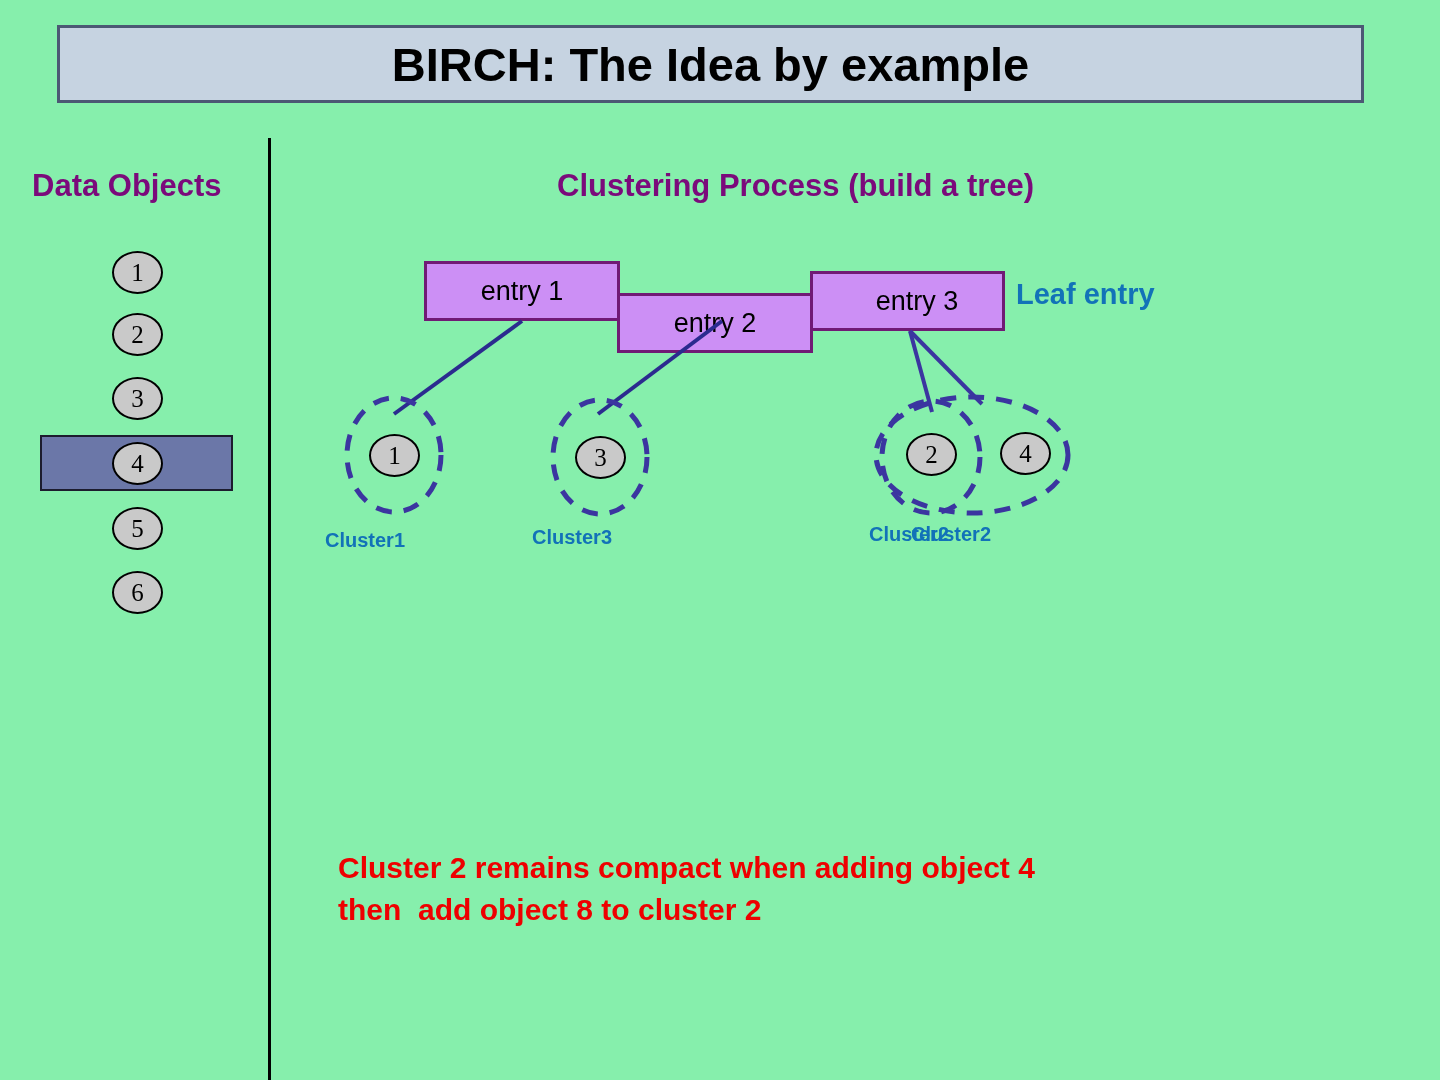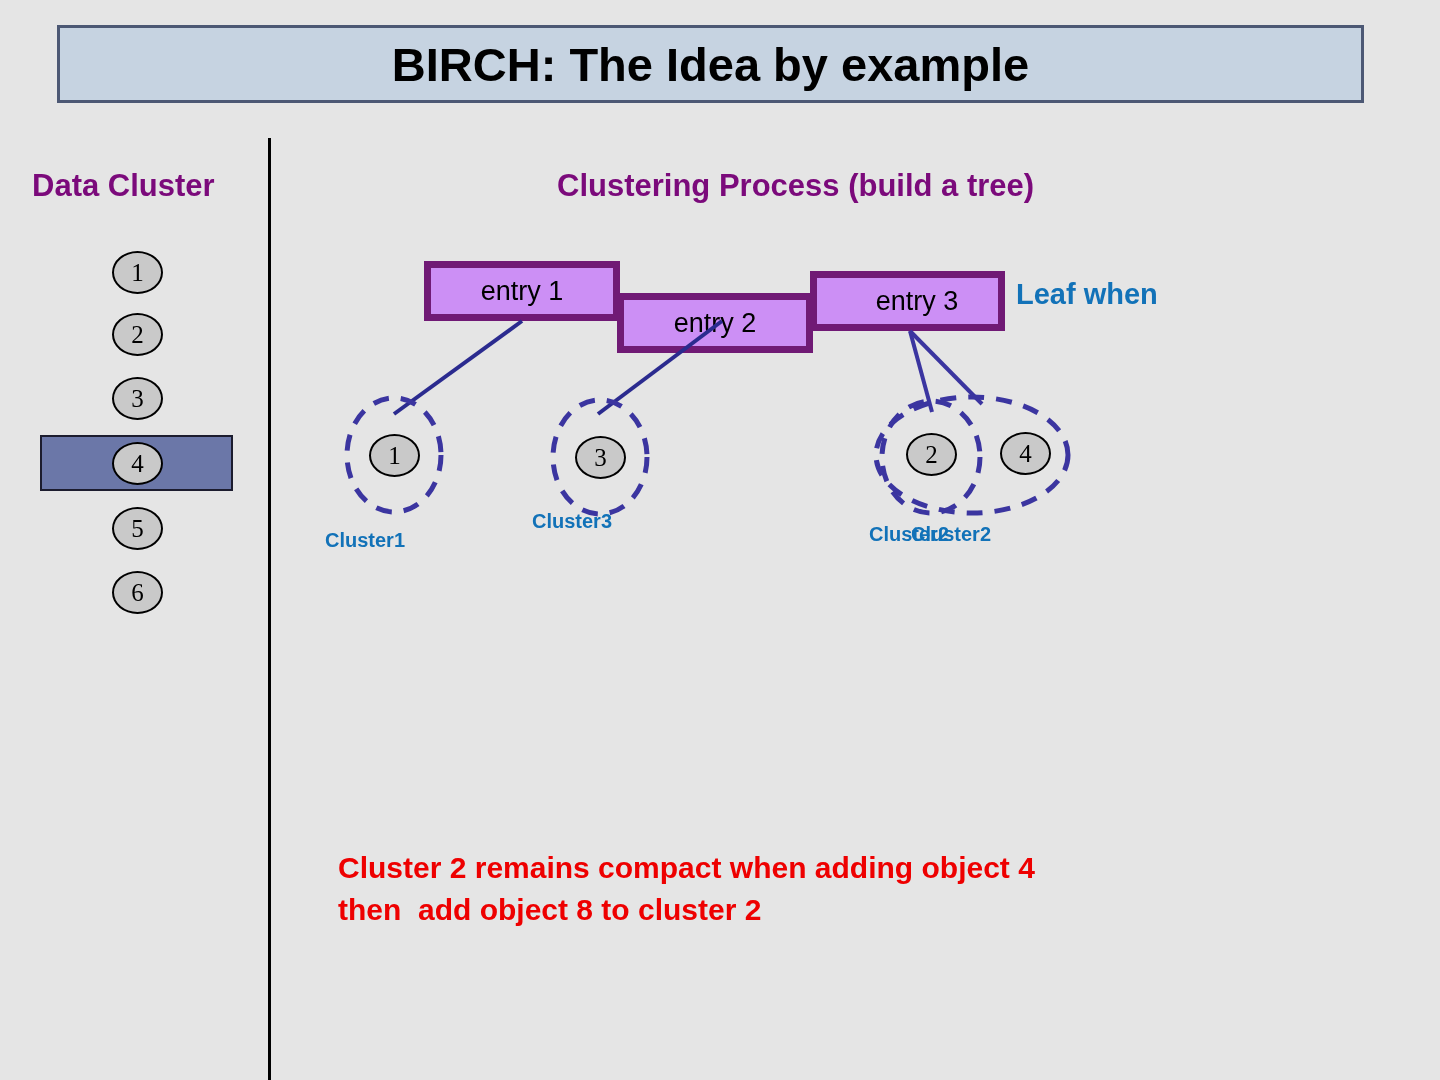--- a/index.html
+++ b/index.html
@@ -4,21 +4,21 @@
 <style>
   html, body {
     margin: 0;
     padding: 0;
     background: #ffffff;
   }
   #slide {
     position: relative;
     width: 1440px;
     height: 1080px;
-    background: #e5e5e5;
+    background: #86efac;
     font-family: "Liberation Sans", sans-serif;
     overflow: hidden;
   }
 
   
   #title-banner {
     position: absolute;
     left: 57px;
     top: 25px;
     width: 1307px;
@@ -101,21 +101,21 @@
   #leaf-box {
     position: absolute;
     left: 424px;
     top: 261px;
     width: 581px;
     height: 60px;
   }
   .entry-cell {
     position: absolute;
     background: #CC8FF5;
-    border: 7px solid #701a75;
+    border: 3px solid #701a75;
     box-sizing: border-box;
     display: flex;
     align-items: center;
     justify-content: center;
     font-size: 27px;
     color: #000000;
     white-space: nowrap;
   }
   #entry-cell-0 { left: 0px;   top: 0px;  width: 196px; height: 60px; }
   #entry-cell-1 { left: 193px; top: 0px;  width: 196px; height: 60px; margin-top: 32px; }
@@ -200,40 +200,40 @@
 <body>
 
 <div id="slide">
 
   <div id="title-banner">
     <span id="title-text">BIRCH: The Idea by example</span>
   </div>
 
   <div id="divider"></div>
 
-  <div id="data-objects-title">Data Cluster</div>
+  <div id="data-objects-title">Data Objects</div>
 
   <div id="highlight-bar"></div>
 
   <div class="obj-ellipse" style="left:112px; top:251px;">1</div>
   <div class="obj-ellipse" style="left:112px; top:313px;">2</div>
   <div class="obj-ellipse" style="left:112px; top:377px;">3</div>
   <div class="obj-ellipse" style="left:112px; top:442px;">4</div>
   <div class="obj-ellipse" style="left:112px; top:507px;">5</div>
   <div class="obj-ellipse" style="left:112px; top:571px;">6</div>
 
   <div id="process-title">Clustering Process  (build a tree)</div>
 
   <div id="leaf-box">
     <div class="entry-cell" id="entry-cell-0">entry 1</div>
     <div class="entry-cell" id="entry-cell-1">entry 2</div>
     <div class="entry-cell" id="entry-cell-2">entry 3</div>
   </div>
 
-  <div id="leaf-node-label">Leaf when</div>
+  <div id="leaf-node-label">Leaf entry</div>
 
   <svg id="vector-layer" viewBox="0 0 1440 1080" xmlns="http://www.w3.org/2000/svg">
 
     <line x1="522" y1="321" x2="394" y2="414" stroke="#2B2B8F" stroke-width="4"></line>
 
     <line x1="722" y1="321" x2="598" y2="414" stroke="#2B2B8F" stroke-width="4"></line>
 
     <line x1="910" y1="331" x2="932" y2="412" stroke="#3B35A0" stroke-width="4"></line>
     <line x1="910" y1="331" x2="982" y2="404" stroke="#3B35A0" stroke-width="4"></line>
 
@@ -245,21 +245,21 @@
 
     <ellipse cx="972" cy="455" rx="96" ry="58" fill="none" stroke="#3B35A0" stroke-width="5" stroke-dasharray="16 12"></ellipse>
   </svg>
 
   <div class="cluster-node" style="left:369px; top:434px;">1</div>
   <div class="cluster-node" style="left:575px; top:436px;">3</div>
   <div class="cluster-node" style="left:906px; top:433px;">2</div>
   <div class="cluster-node" style="left:1000px; top:432px;">4</div>
 
   <div class="cluster-label" style="left:325px; top:529px;">Cluster1</div>
-  <div class="cluster-label" style="left:532px; top:510px;text-align:right;">Cluster3</div>
+  <div class="cluster-label" style="left:532px; top:526px;text-align:right;">Cluster3</div>
   <div class="cluster-label" style="left:869px; top:523px;">Cluster2</div>
   <div class="cluster-label" style="left:911px; top:523px;">Cluster2</div>
 
   <div id="note-red">
     <div>Cluster 2 remains compact when adding object 4</div>
     <div>then  add object 8 to cluster 2</div>
   </div>
 
   <div id="corner-mark"></div>
 

